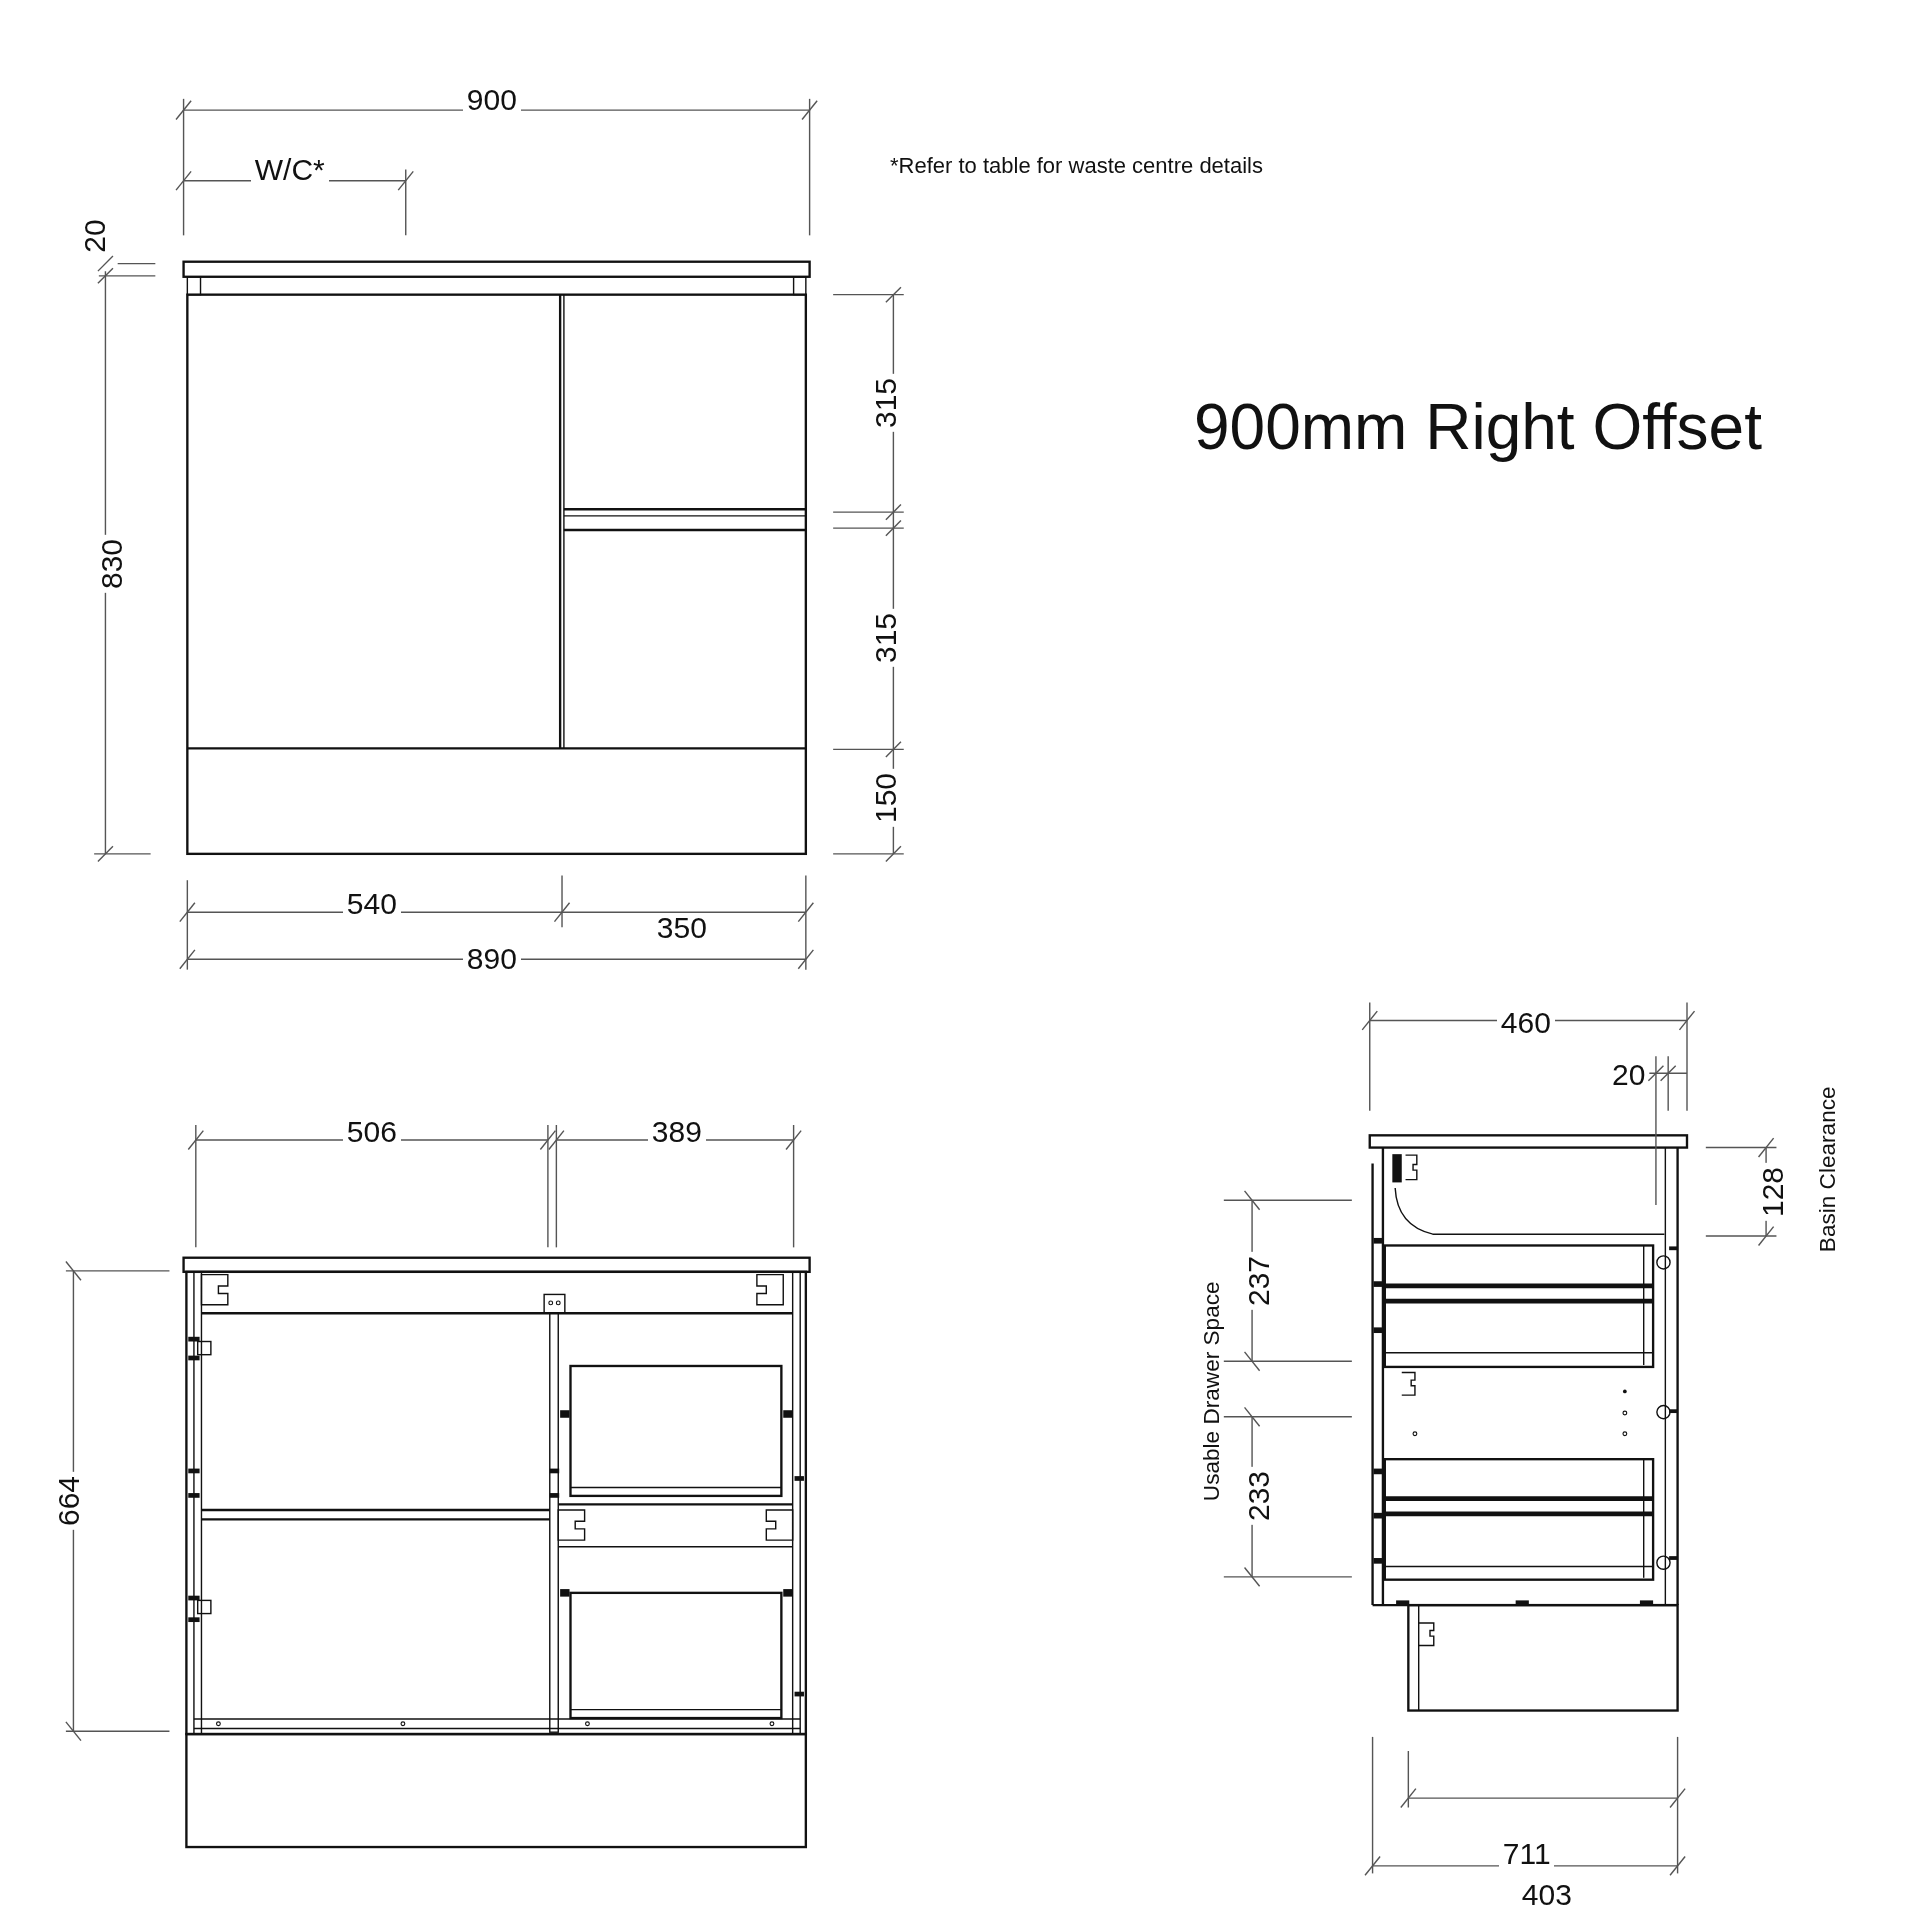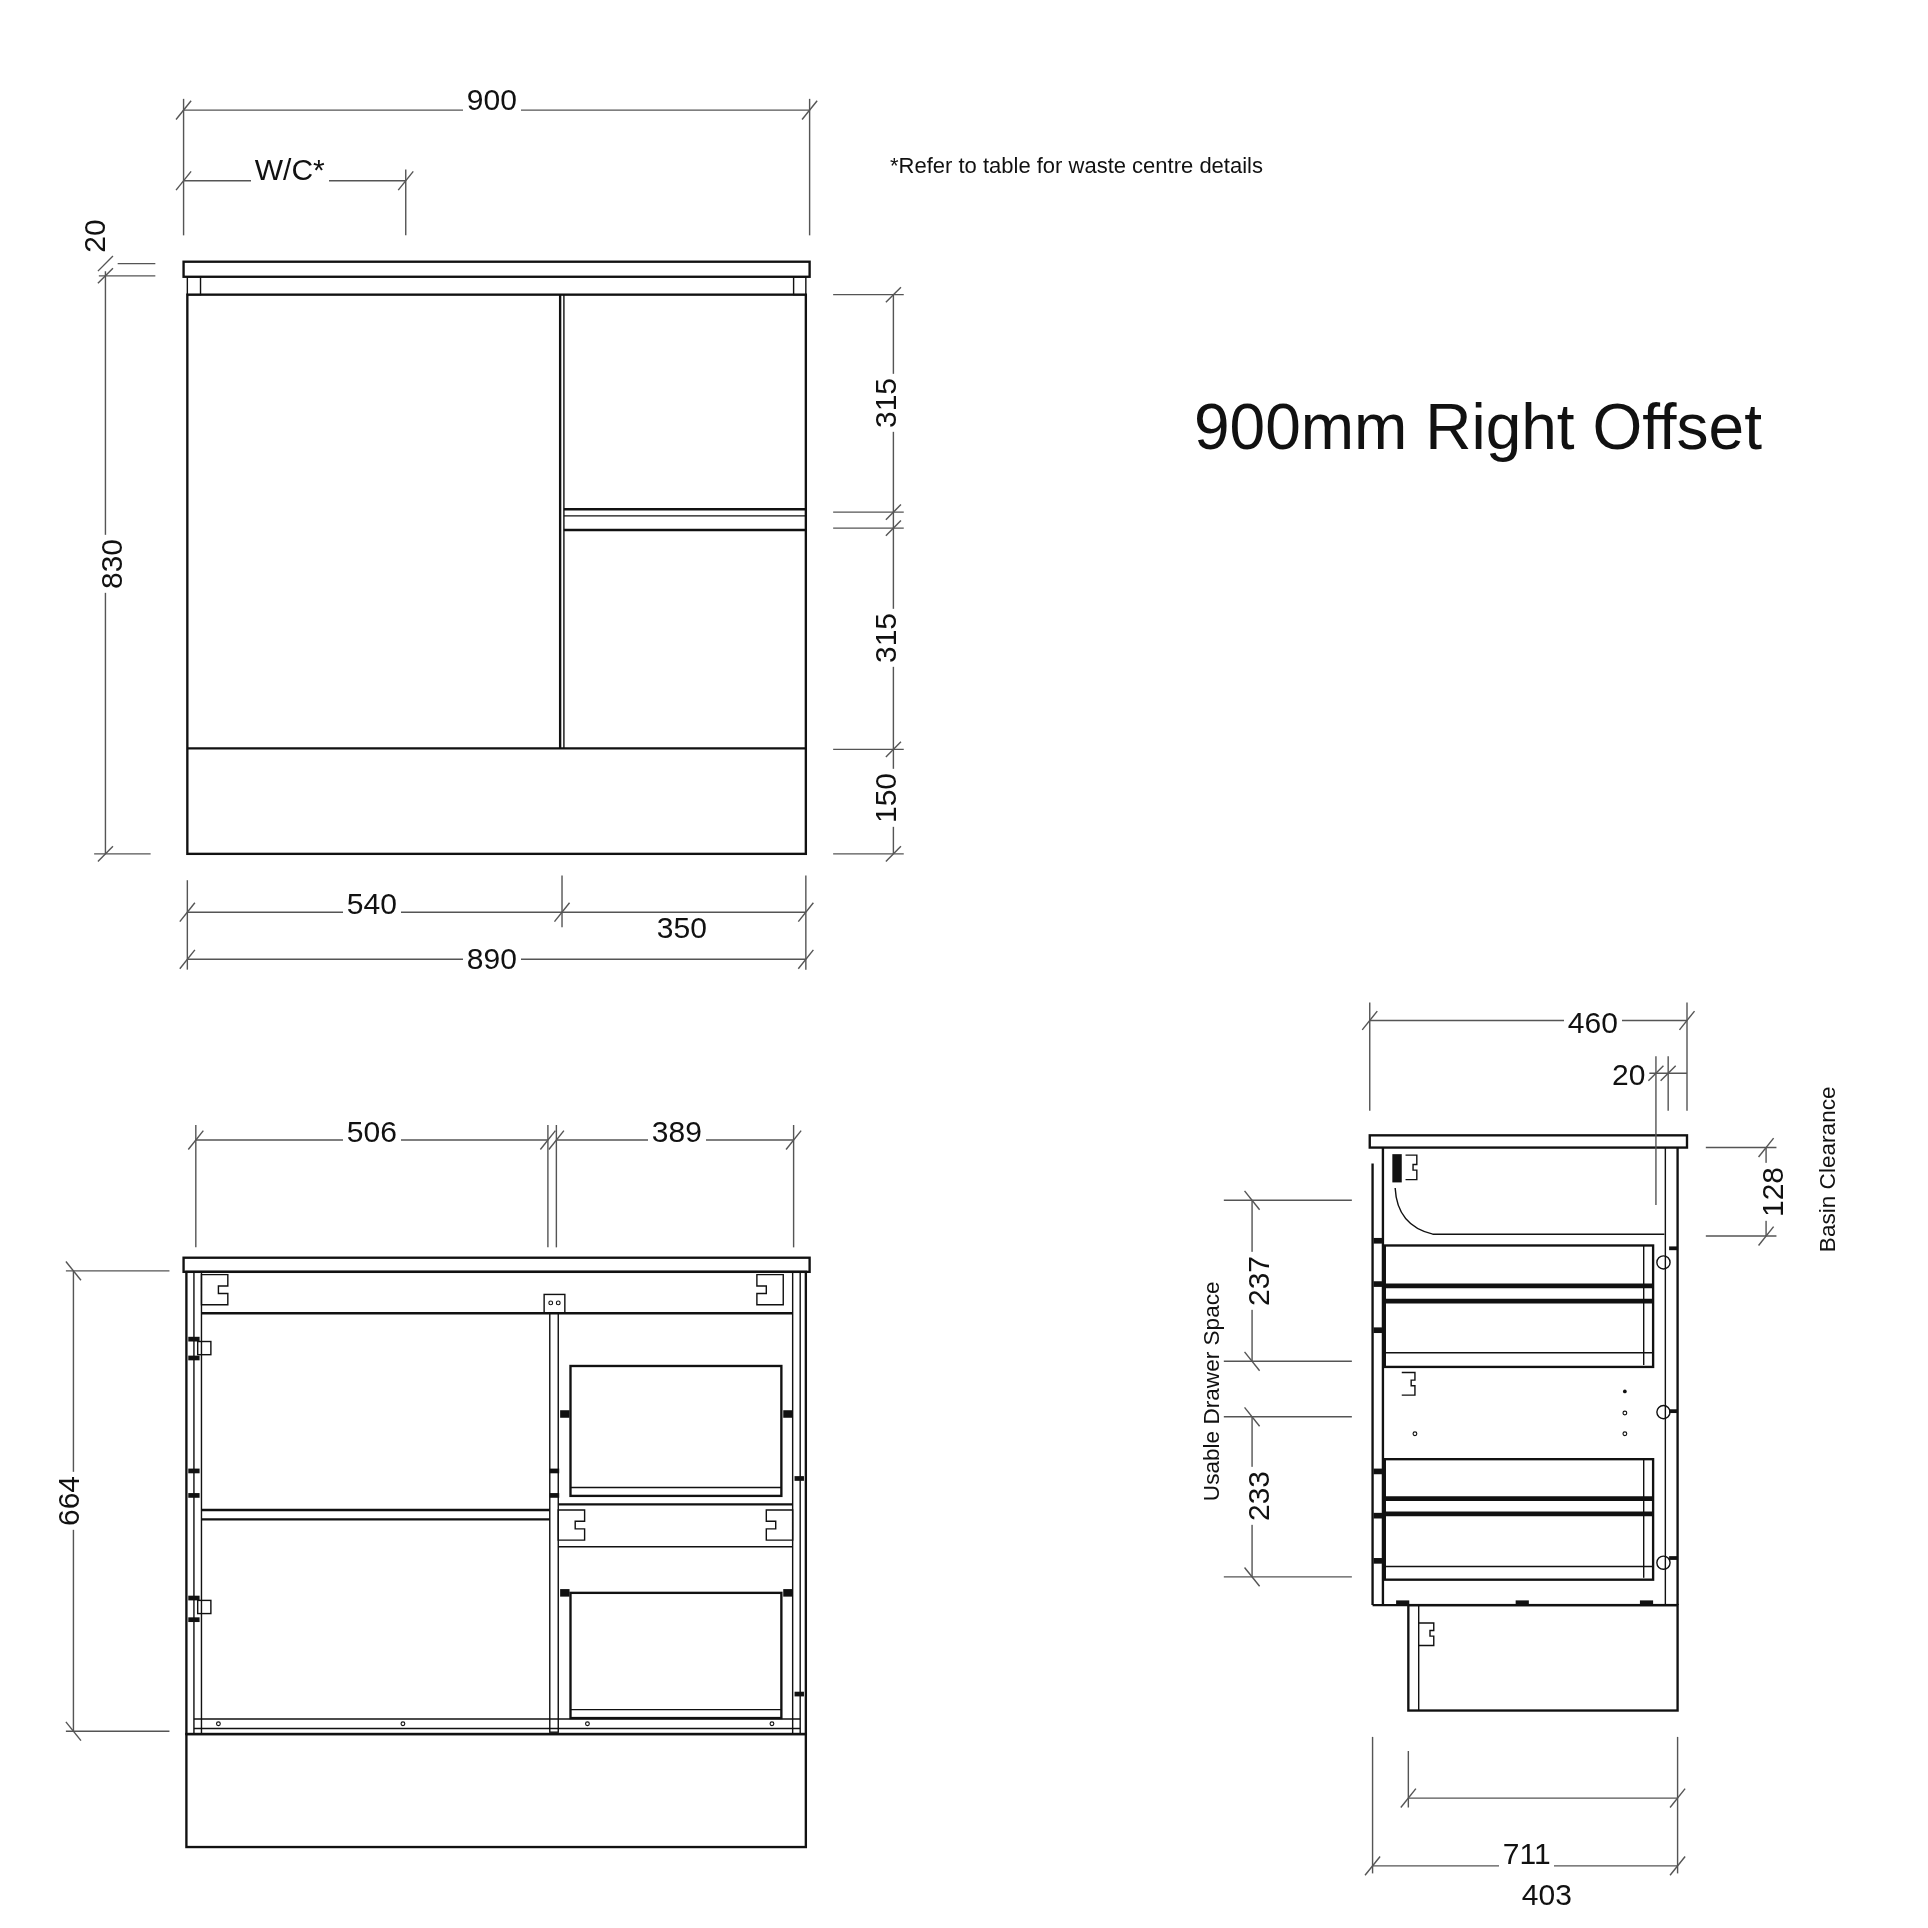--- a/index.html
+++ b/index.html
@@ -261,21 +261,21 @@
 <div class="txt dim vert" style="left:857px; top:623px;">315</div>
 <div class="txt dim vert" style="left:857px; top:783px;">150</div>
 <div class="txt dim" style="left:343px; top:889px;">540</div>
 <div class="txt dim" style="left:653px; top:889px;margin-top:24px;">350</div>
 <div class="txt dim" style="left:463px; top:944px;">890</div>
 
 <div class="txt dim" style="left:343px; top:1117px;">506</div>
 <div class="txt dim" style="left:648px; top:1117px;">389</div>
 <div class="txt dim vert" style="left:40px; top:1486px;">664</div>
 
-<div class="txt dim" style="left:1564px; top:1008px;text-align:right;">460</div>
+<div class="txt dim" style="left:1497px; top:1008px;text-align:right;">460</div>
 <div class="txt dim" style="left:1612px; top:1060px; padding:0;">20</div>
 <div class="txt dim vert" style="left:1744px; top:1177px;">128</div>
 <div class="txt label-v vert" style="left:1745px; top:1158px;">Basin Clearance</div>
 <div class="txt dim vert" style="left:1230px; top:1266px;">237</div>
 <div class="txt dim vert" style="left:1230px; top:1481px;">233</div>
 <div class="txt label-v vert" style="left:1102px; top:1380px;">Usable Drawer Space</div>
 <div class="txt dim" style="left:1518px; top:1880px;">403</div>
 <div class="txt dim" style="left:1499px; top:1839px;">711</div>
 
 

